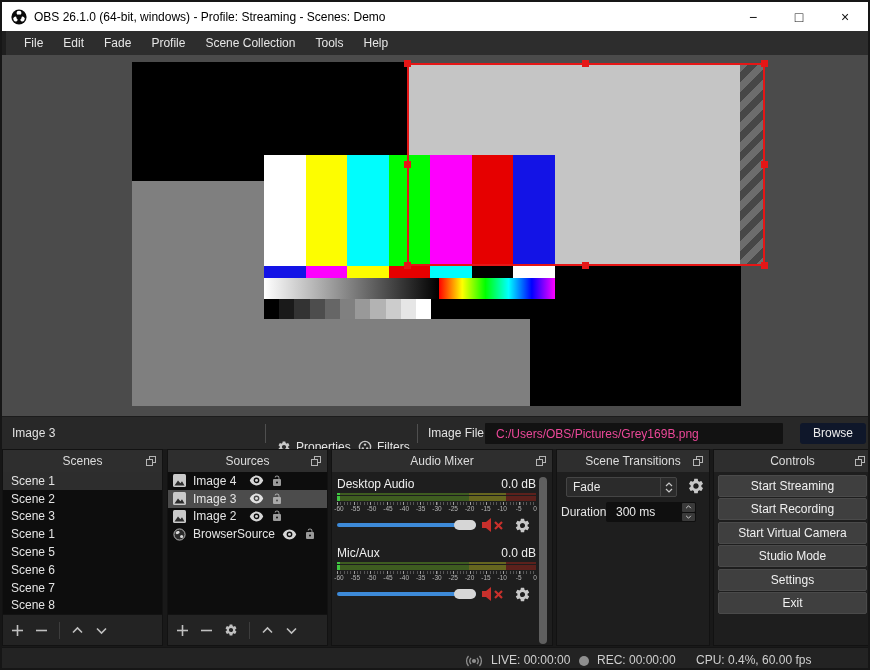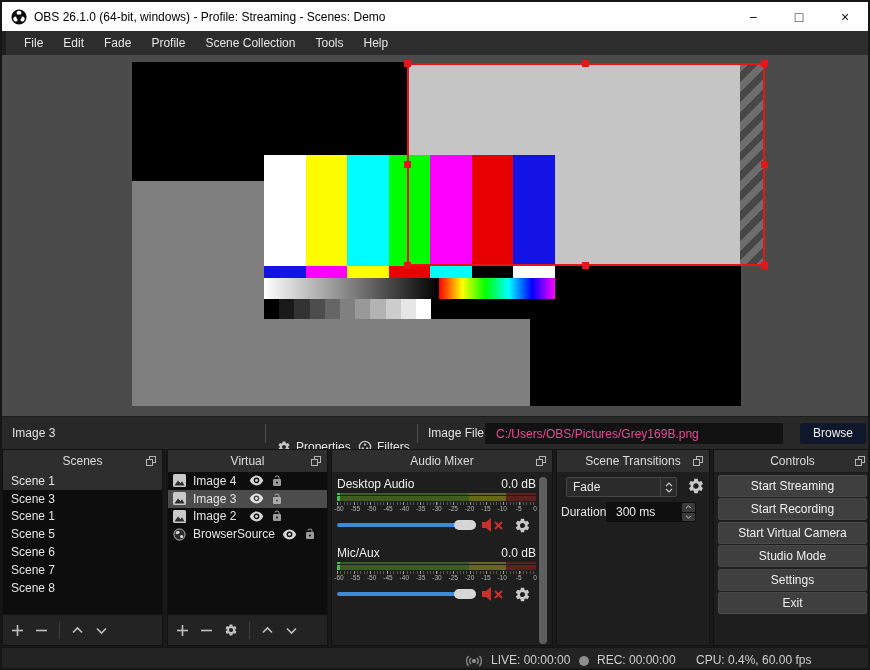--- a/index.html
+++ b/index.html
@@ -222,20 +222,21 @@
         <span>Scenes</span>
         <span class="dock-icon">
           <svg width="10" height="10" viewBox="0 0 10 10">
               <rect x="3.5" y="0.5" width="6" height="6" fill="none" stroke="#b5b5b5"></rect>
               <rect x="0.5" y="3.5" width="6" height="6" fill="#2e2e2e" stroke="#b5b5b5"></rect>
             </svg>
         </span>
       </div>
       <div class="listbox">
         <div class="lrow sel-dim">Scene 1</div>
+        <div class="lrow">Scene 2</div>
         <div class="lrow">Scene 3</div>
         <div class="lrow">Scene 1</div>
         <div class="lrow">Scene 5</div>
         <div class="lrow">Scene 6</div>
         <div class="lrow">Scene 7</div>
         <div class="lrow">Scene 8</div>
       </div>
       <div class="panel-toolbar">
         <span>
             <svg width="13" height="13" viewBox="0 0 13 13" stroke="#c0c0c0" stroke-width="1.6">
@@ -257,21 +258,21 @@
         <span>
             <svg width="13" height="13" viewBox="0 0 13 13" fill="none" stroke="#c0c0c0" stroke-width="1.6">
               <path d="M2 4.5L6.5 9 11 4.5"></path>
             </svg>
           </span>
       </div>
     </div>
 
     <div class="panel" style="left:165px; width:161px;">
       <div class="panel-header">
-        <span>Virtual</span>
+        <span>Sources</span>
         <span class="dock-icon">
           <svg width="10" height="10" viewBox="0 0 10 10">
               <rect x="3.5" y="0.5" width="6" height="6" fill="none" stroke="#b5b5b5"></rect>
               <rect x="0.5" y="3.5" width="6" height="6" fill="#2e2e2e" stroke="#b5b5b5"></rect>
             </svg>
         </span>
       </div>
       <div class="listbox">
         <div class="srow">
           <span>

